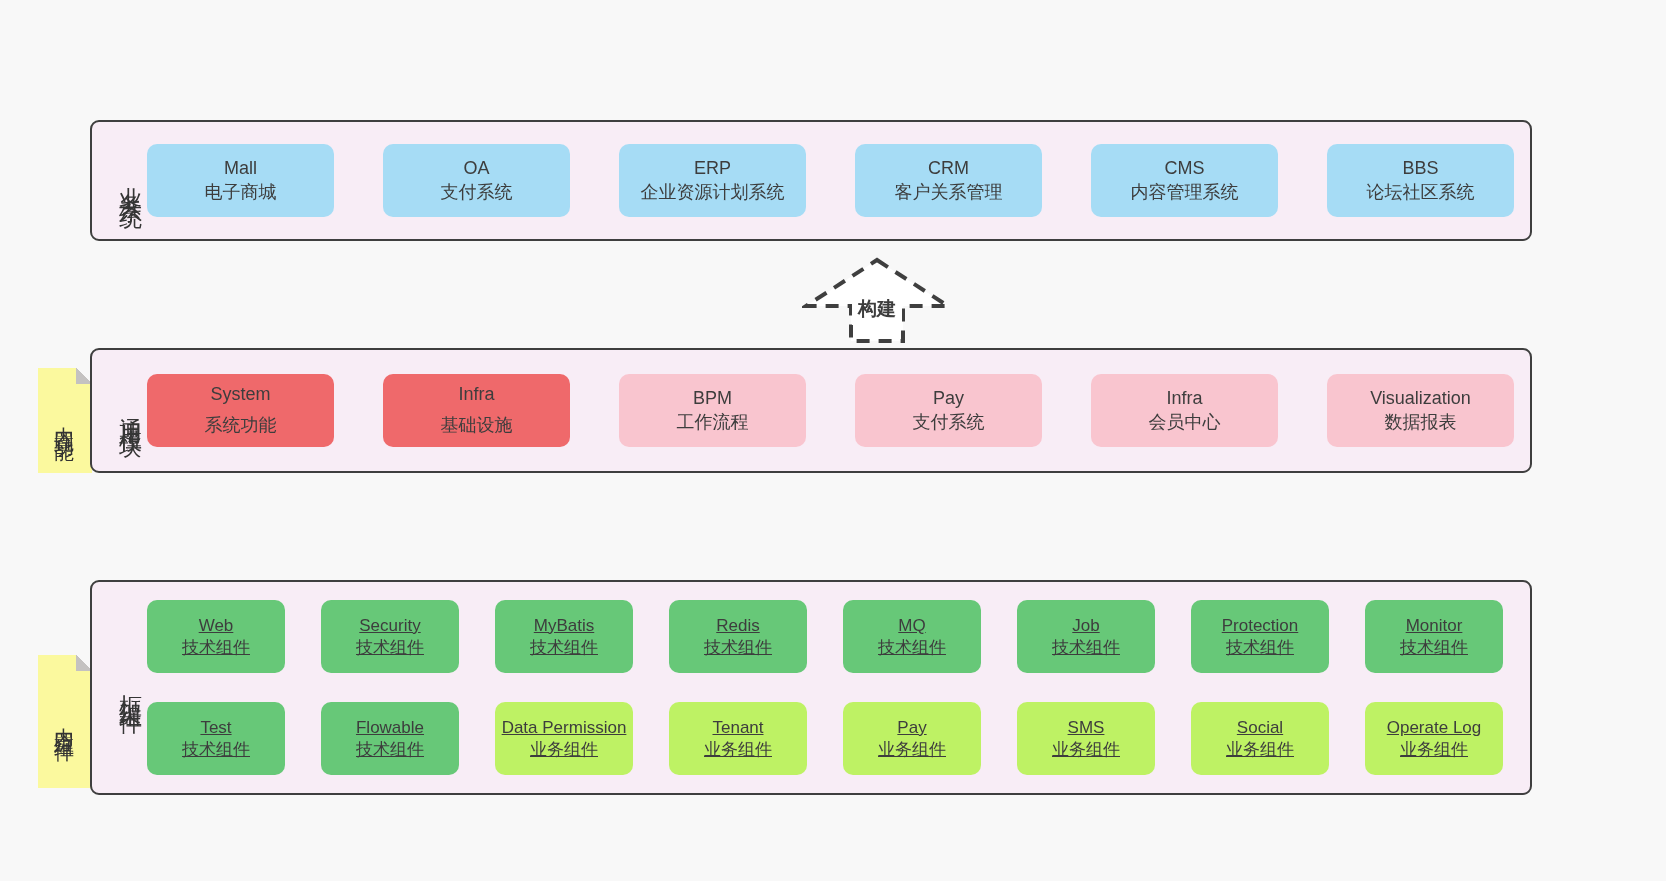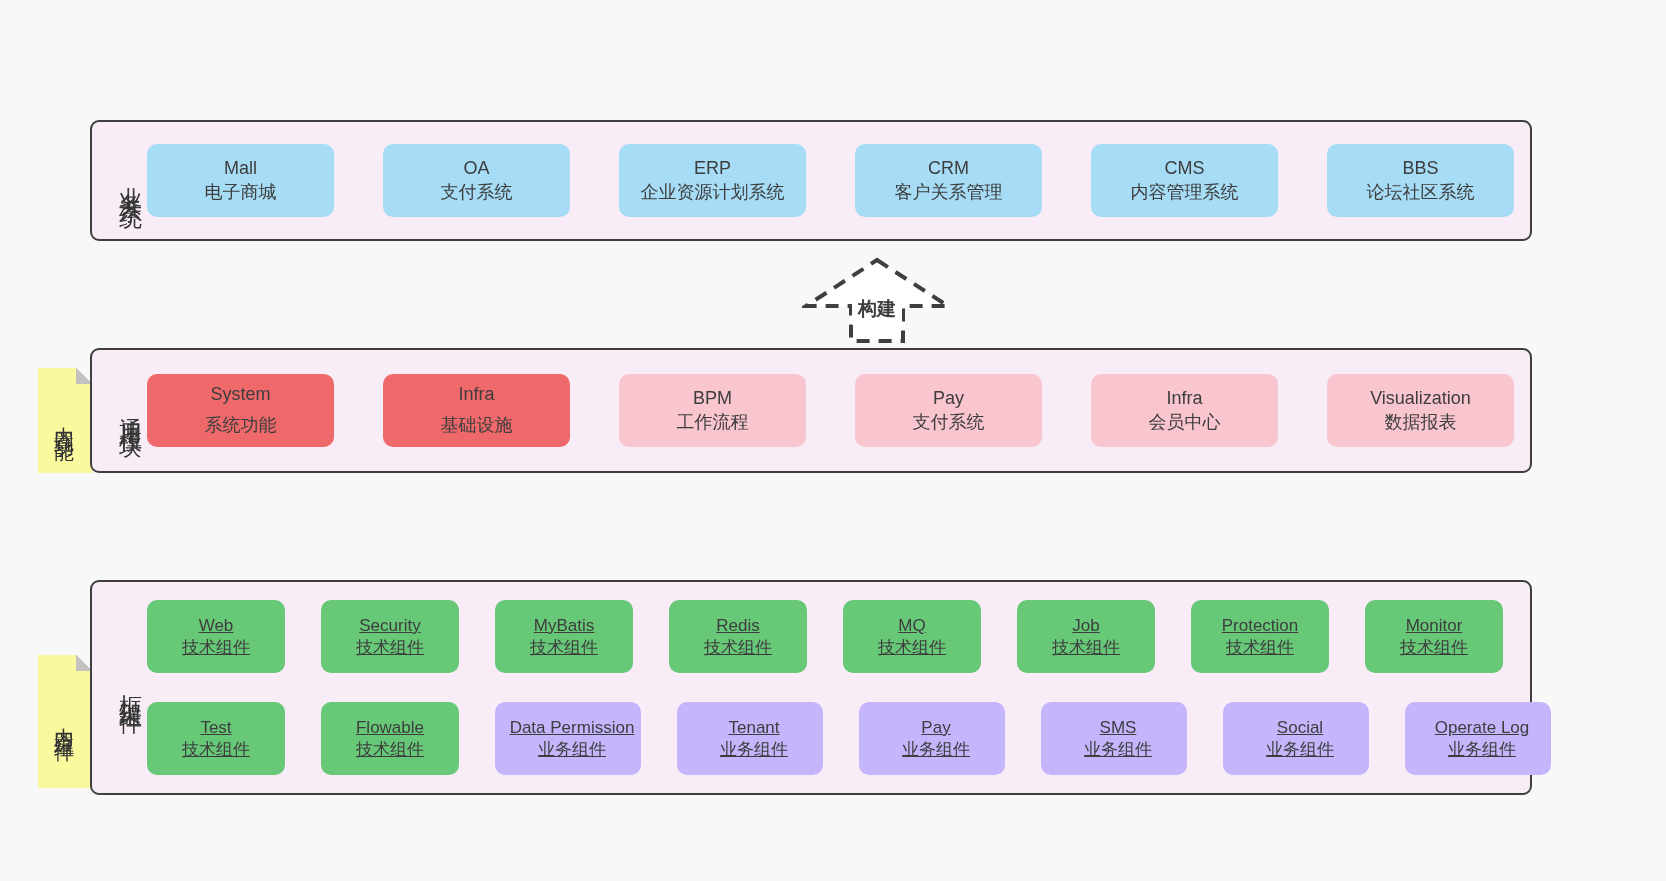--- a/index.html
+++ b/index.html
@@ -56,21 +56,21 @@
     text-align:center;
     line-height:1.32;
     font-size:18px;
   }
   .boxes.wide .box{width:187px;}
   .boxes.narrow .box{width:138px;font-size:17px;line-height:1.28;}
   .box.blue{background:#a6dcf5;}
   .box.red{background:#ef696b;gap:7px;}
   .box.pink{background:#f9c5cf;}
   .box.green{background:#67c878;}
-  .box.green-light{background:#c4b5fd;padding-left:8px;}
+  .box.green-light{background:#bef264;}
   .box-title,.box-sub{display:block;}
   
   .sticky{
     position:absolute;
     width:54px;
     background:linear-gradient(225deg, transparent 11px, #fbf99e 11px);
     display:flex;
     align-items:center;
     justify-content:center;
   }

